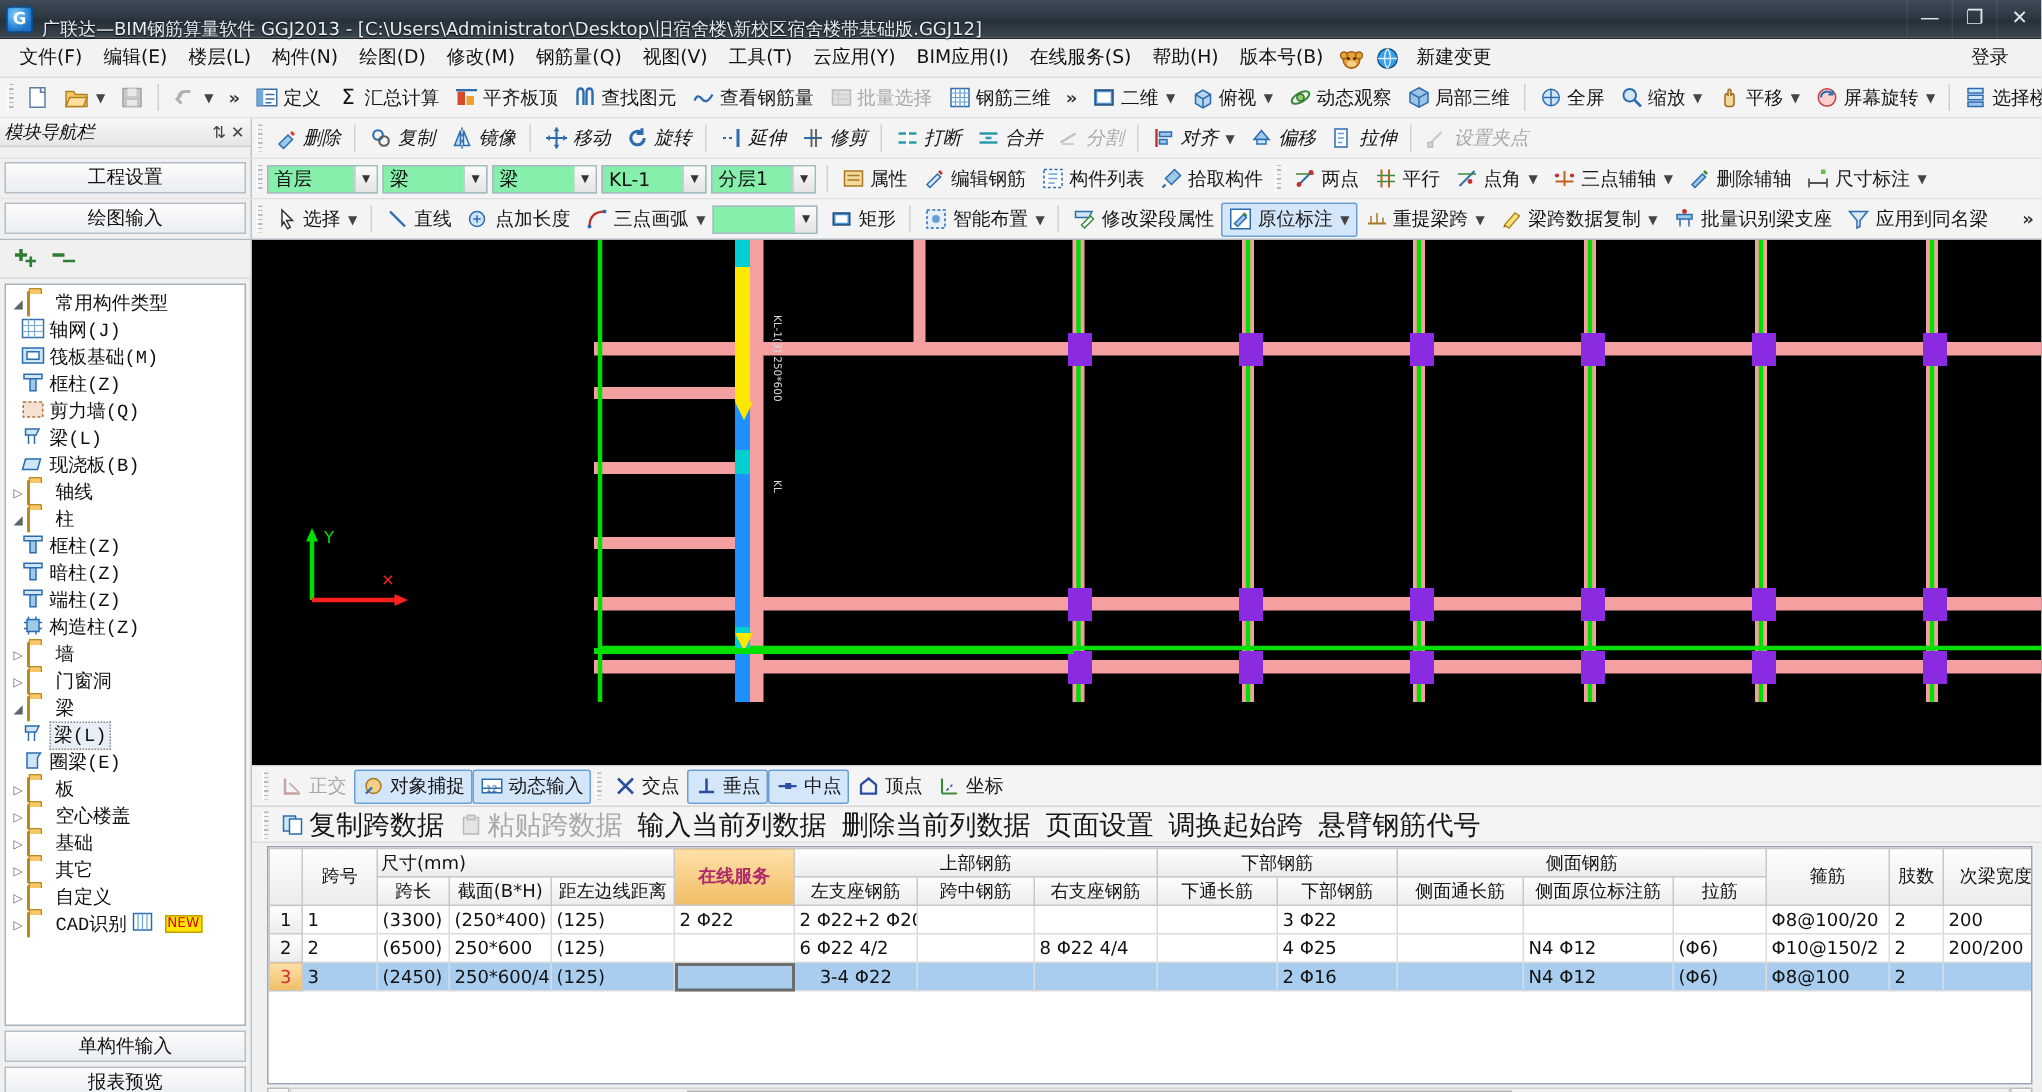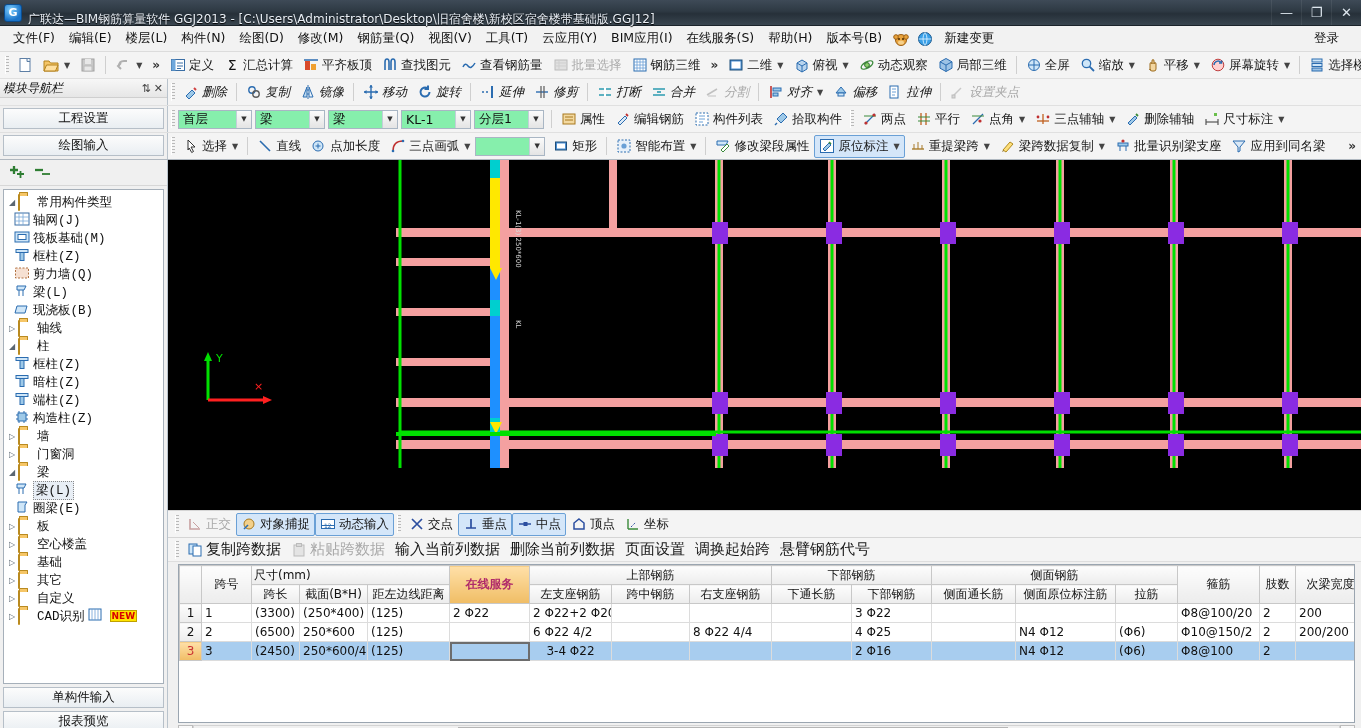--- a/index.html
+++ b/index.html
@@ -129,21 +129,21 @@
   .indent1 { padding-left: 10px; }
   .lp-bottom { padding: 3px; }
   .lp-btn {
     height: 21px; margin-bottom: 3px;
     background: linear-gradient(to bottom,#fcfcfc,#e9eef2);
     border: 1px solid #b6bfc8;
     display:flex; align-items:center; justify-content:center;
     font-size: 12.5px; color: #111;
   }
   .newbadge {
-    font-size: 9px; font-weight: bold; color: #d80000; background: #ffe400;
+    font-size: 9px; font-weight: normal; color: #d80000; background: #ffe400;
     border: 1px solid #c0a000; padding: 0 1px; line-height: 10px; margin-left: 3px;
   }
 
   
   .folder { width:16px; height:13px; background:#f6c667; border:1px solid #b98a20; border-radius:1px; position:relative; top:1px;}
   .folder:before { content:''; position:absolute; left:0; top:-3px; width:7px; height:3px; background:#f6c667; border:1px solid #b98a20; border-bottom:none; border-radius:1px 1px 0 0;}
 
   
   .canvaswrap { flex: 1; display: flex; flex-direction: column; min-width: 0; }
   .canvas { flex: 1; background: #000; position: relative; overflow: hidden; }
@@ -151,21 +151,21 @@
 
   
   .snapbar { height: 28px; background: #f4f4f4; display:flex; align-items:center;
              border-top: 1px solid #d5d5d5; border-bottom:1px solid #d5d5d5; padding-left:4px;}
   .snapbar .tool { font-size: 12.5px; }
 
   
   .gridarea { height: 200px; background: #f0f0f0; display:flex; flex-direction: column; }
   .gridtools { height: 24px; display:flex; align-items:center; background:#f4f4f4;
                border-bottom:1px solid #dedede; padding-left:4px; }
-  .gridtools .tool { font-size:15px; }
+  .gridtools .tool { font-size:18px; }
   .tablewrap { flex:1; background:#fff; margin: 2px 6px 0 10px; border:1px solid #9aa5b0; overflow:hidden; position:relative;}
   table.rebar { border-collapse: collapse; width: 100%; table-layout: fixed; font-size: 12px; }
   table.rebar th {
     background: linear-gradient(to bottom,#fdfdfd,#ececec);
     border: 1px solid #c8c8c8; font-weight: normal; color:#111;
     height: 19px; padding: 0 2px; text-align:center; white-space:nowrap;
   }
   table.rebar th.hl {
     background: linear-gradient(to bottom,#ffe0a8,#f0bd65);
     color: #b02a6a; font-weight:bold;

